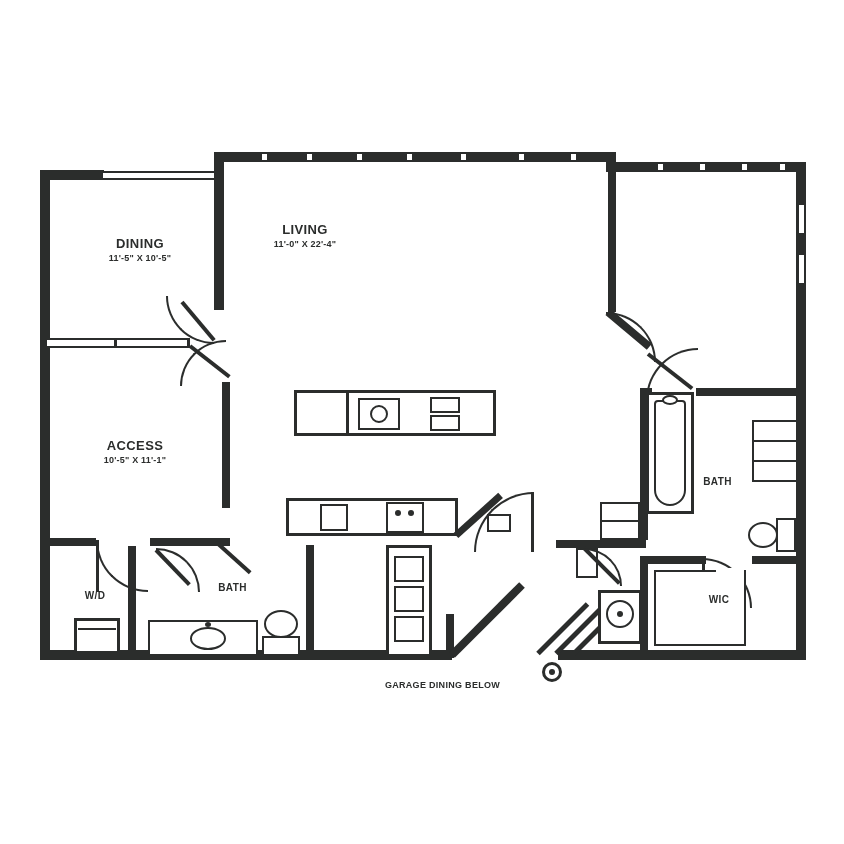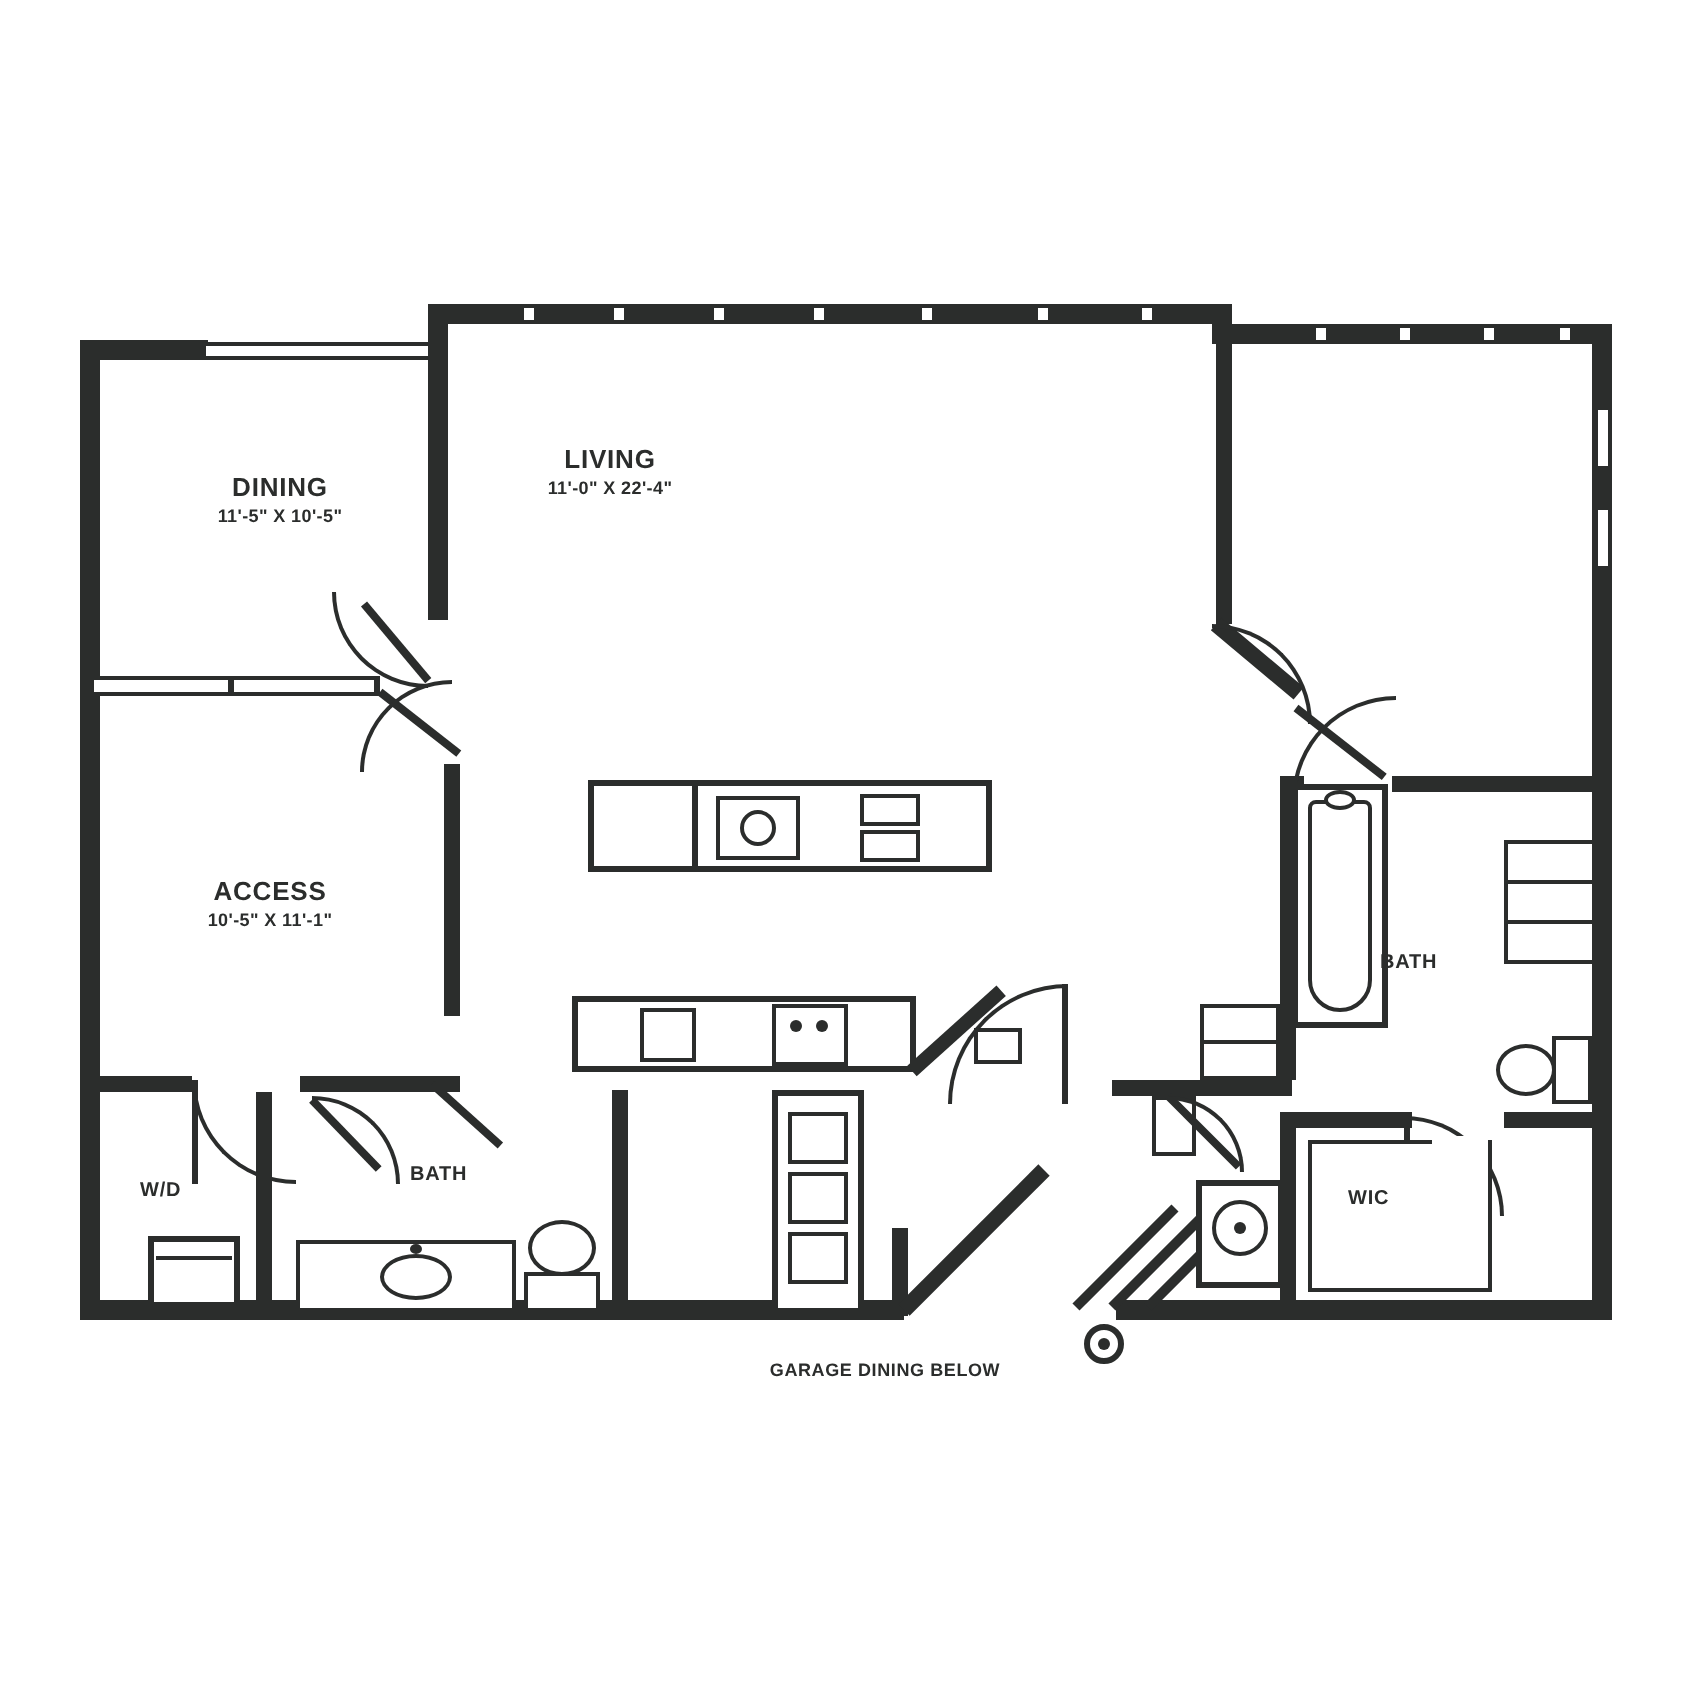--- a/index.html
+++ b/index.html
@@ -18,21 +18,21 @@
   .fx2{position:absolute; box-sizing:border-box; background:#fff; border:2px solid var(--ink);}
   .arc{position:absolute; box-sizing:border-box; border:0 solid var(--ink); background:transparent;}
   .arc-tl{border-top-width:2px; border-left-width:2px; border-radius:100% 0 0 0;}
   .arc-tr{border-top-width:2px; border-right-width:2px; border-radius:0 100% 0 0;}
   .arc-bl{border-bottom-width:2px; border-left-width:2px; border-radius:0 0 0 100%;}
   .oval{position:absolute; box-sizing:border-box; border:2px solid var(--ink); border-radius:50%; background:#fff;}
   .dot{position:absolute; background:var(--ink); border-radius:50%;}
   .rlabel{position:absolute; text-align:center; font-weight:bold; line-height:1.25; color:var(--ink);}
   .rname{font-size:13px; letter-spacing:0.4px;}
   .rdims{font-size:9px; letter-spacing:0.2px; margin-top:1px;}
-  .slabel{position:absolute; font-weight:bold; font-size:10px; letter-spacing:0.4px; color:var(--ink);}
+  .slabel{position:absolute; text-align:center; font-weight:bold; font-size:10px; letter-spacing:0.4px; color:var(--ink);}
   .note{position:absolute; text-align:center; font-weight:bold; font-size:9px; letter-spacing:0.3px; color:var(--ink);}
 </style>
 </head>
 <body>
 
 <div id="canvas">
 
   <div class="wall" style="left:218px;top:152px;width:398px;height:10px"></div>
 
   <div class="notch" style="left:262px;top:154px;width:5px;height:6px"></div>
@@ -167,17 +167,17 @@
     <div class="rdims">11'-0" X 22'-4"</div>
   </div>
   <div class="rlabel" style="left:65px;top:438px;width:140px">
     <div class="rname">ACCESS</div>
     <div class="rdims">10'-5" X 11'-1"</div>
   </div>
 
   <div class="slabel" style="left:70px;top:590px;width:50px">W/D</div>
   <div class="slabel" style="left:205px;top:582px;width:55px">BATH</div>
   <div class="slabel" style="left:690px;top:476px;width:55px">BATH</div>
-  <div class="slabel" style="left:674px;top:594px;width:50px">WIC</div>
+  <div class="slabel" style="left:694px;top:594px;width:50px">WIC</div>
 
   <div class="note" style="left:360px;top:680px;width:165px">GARAGE DINING BELOW</div>
 
 </div>
 
 </body></html>

